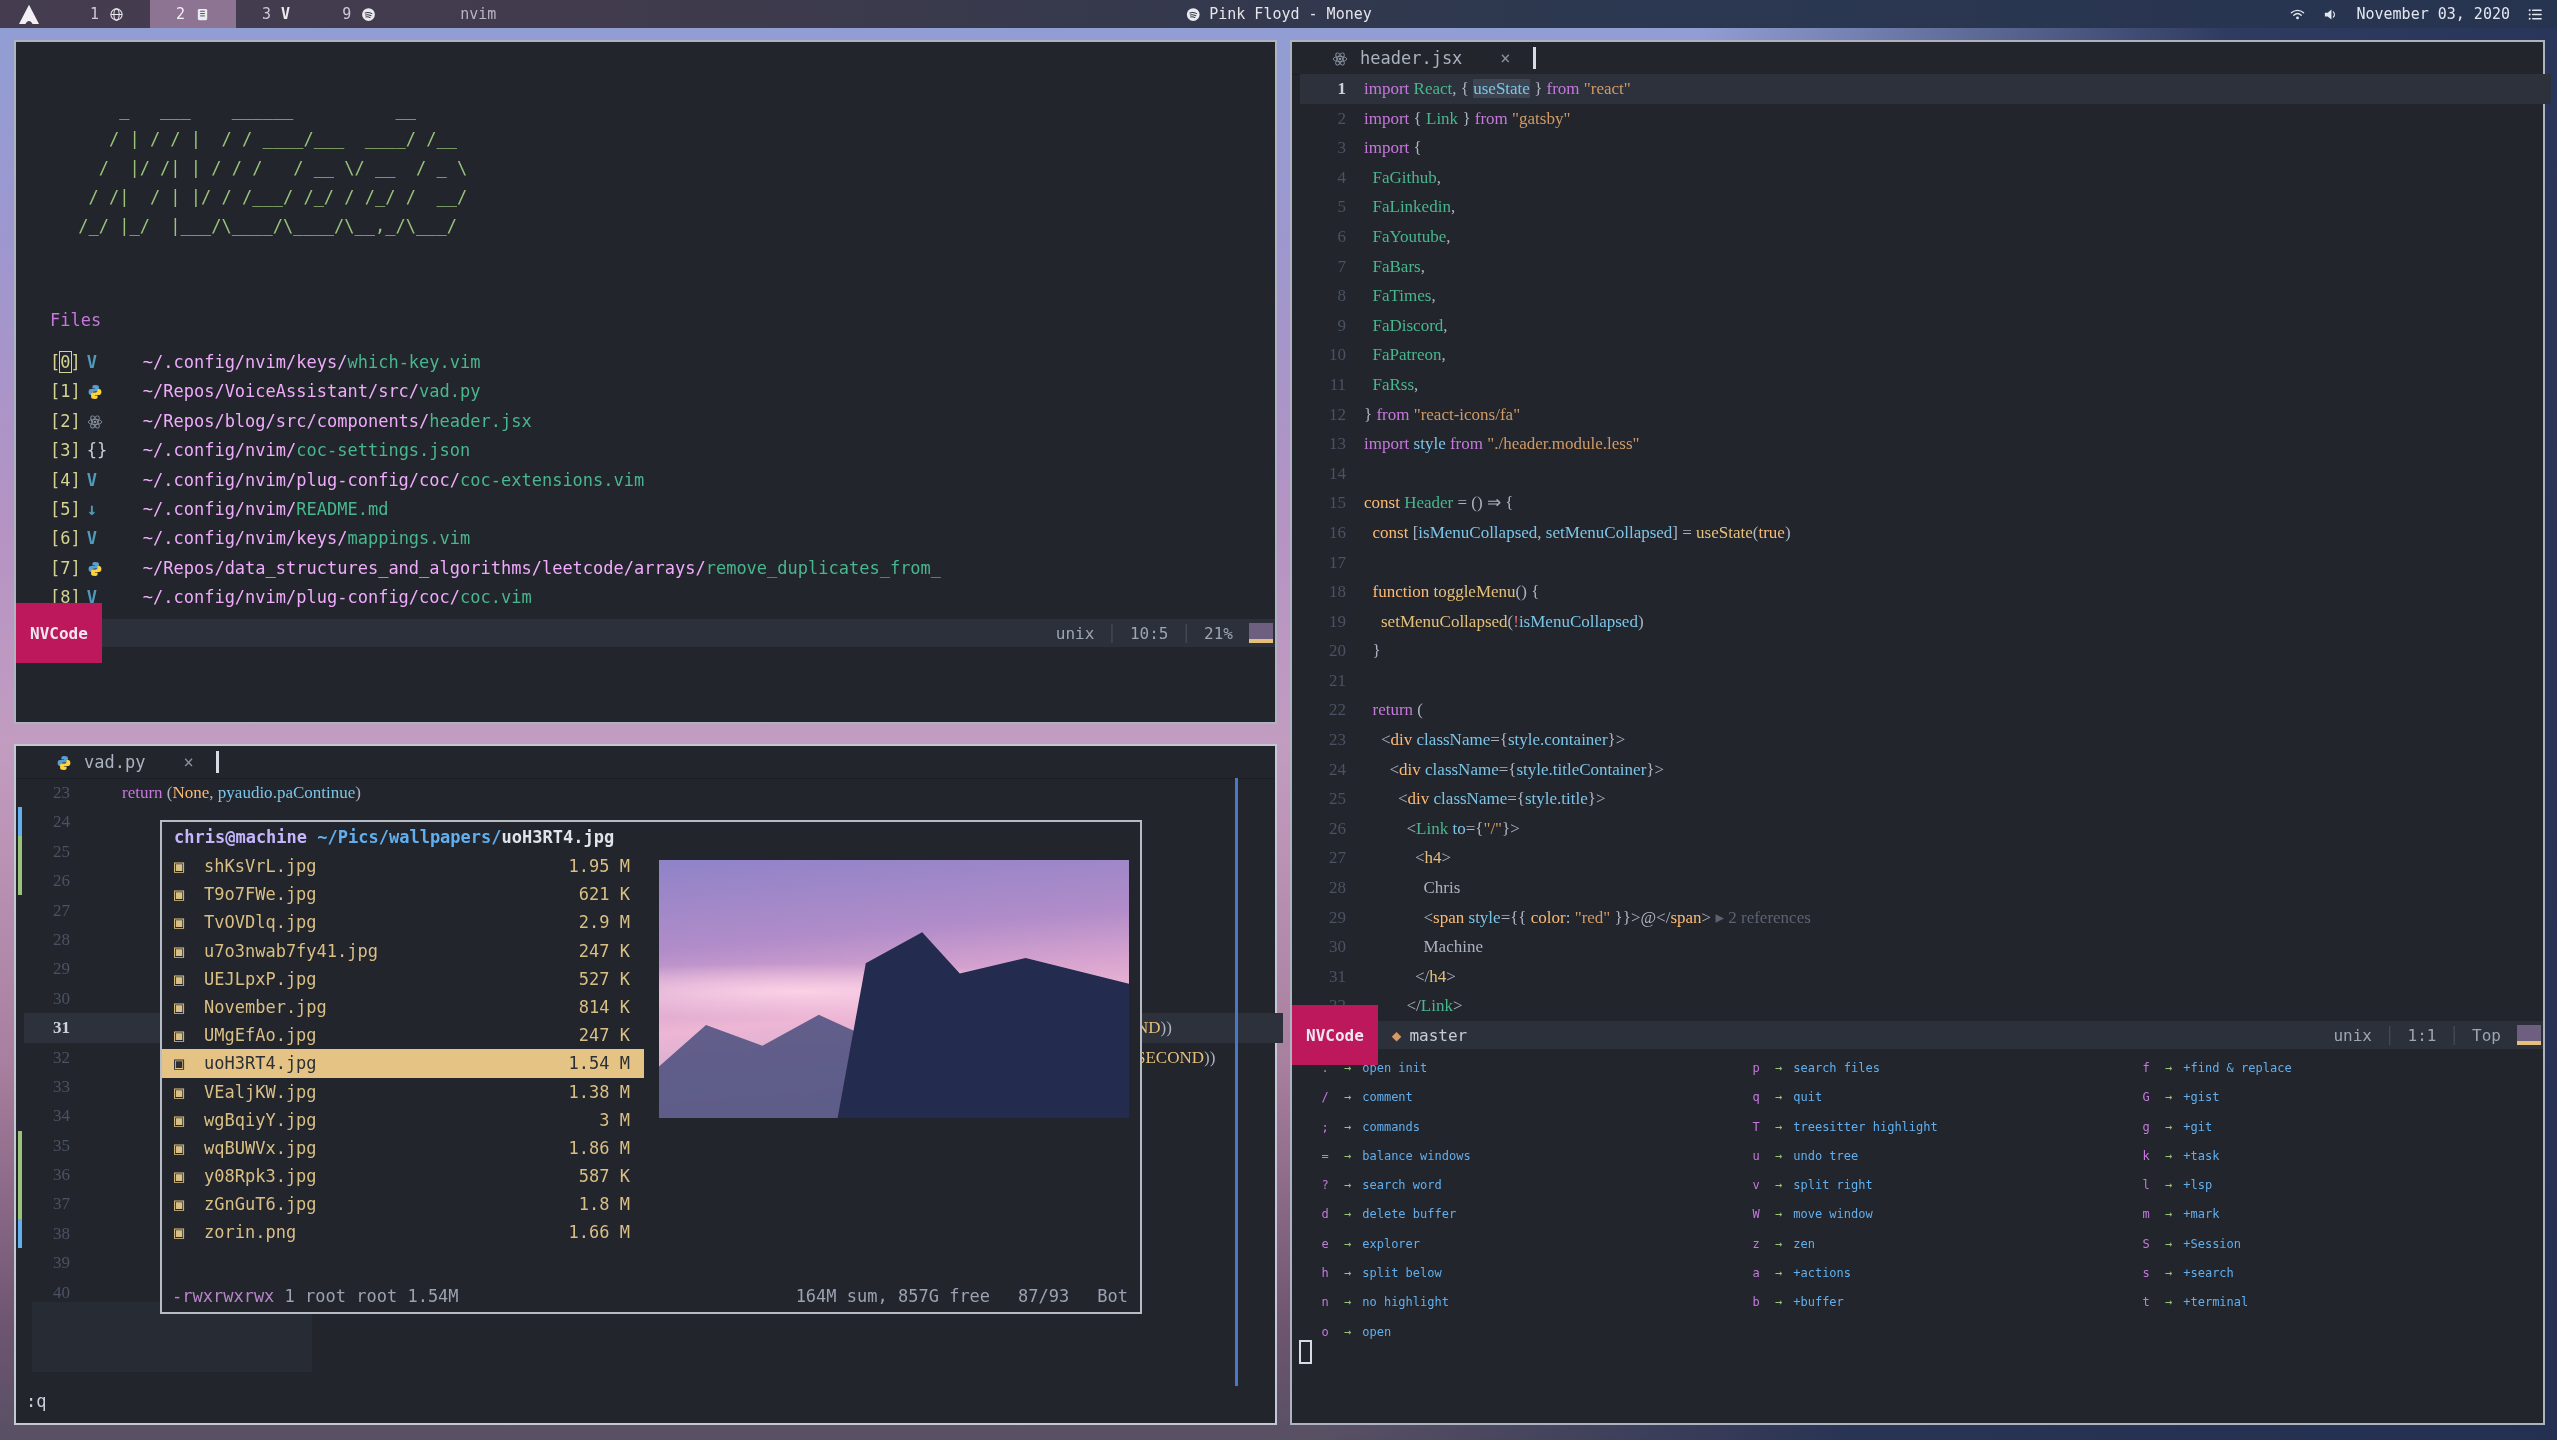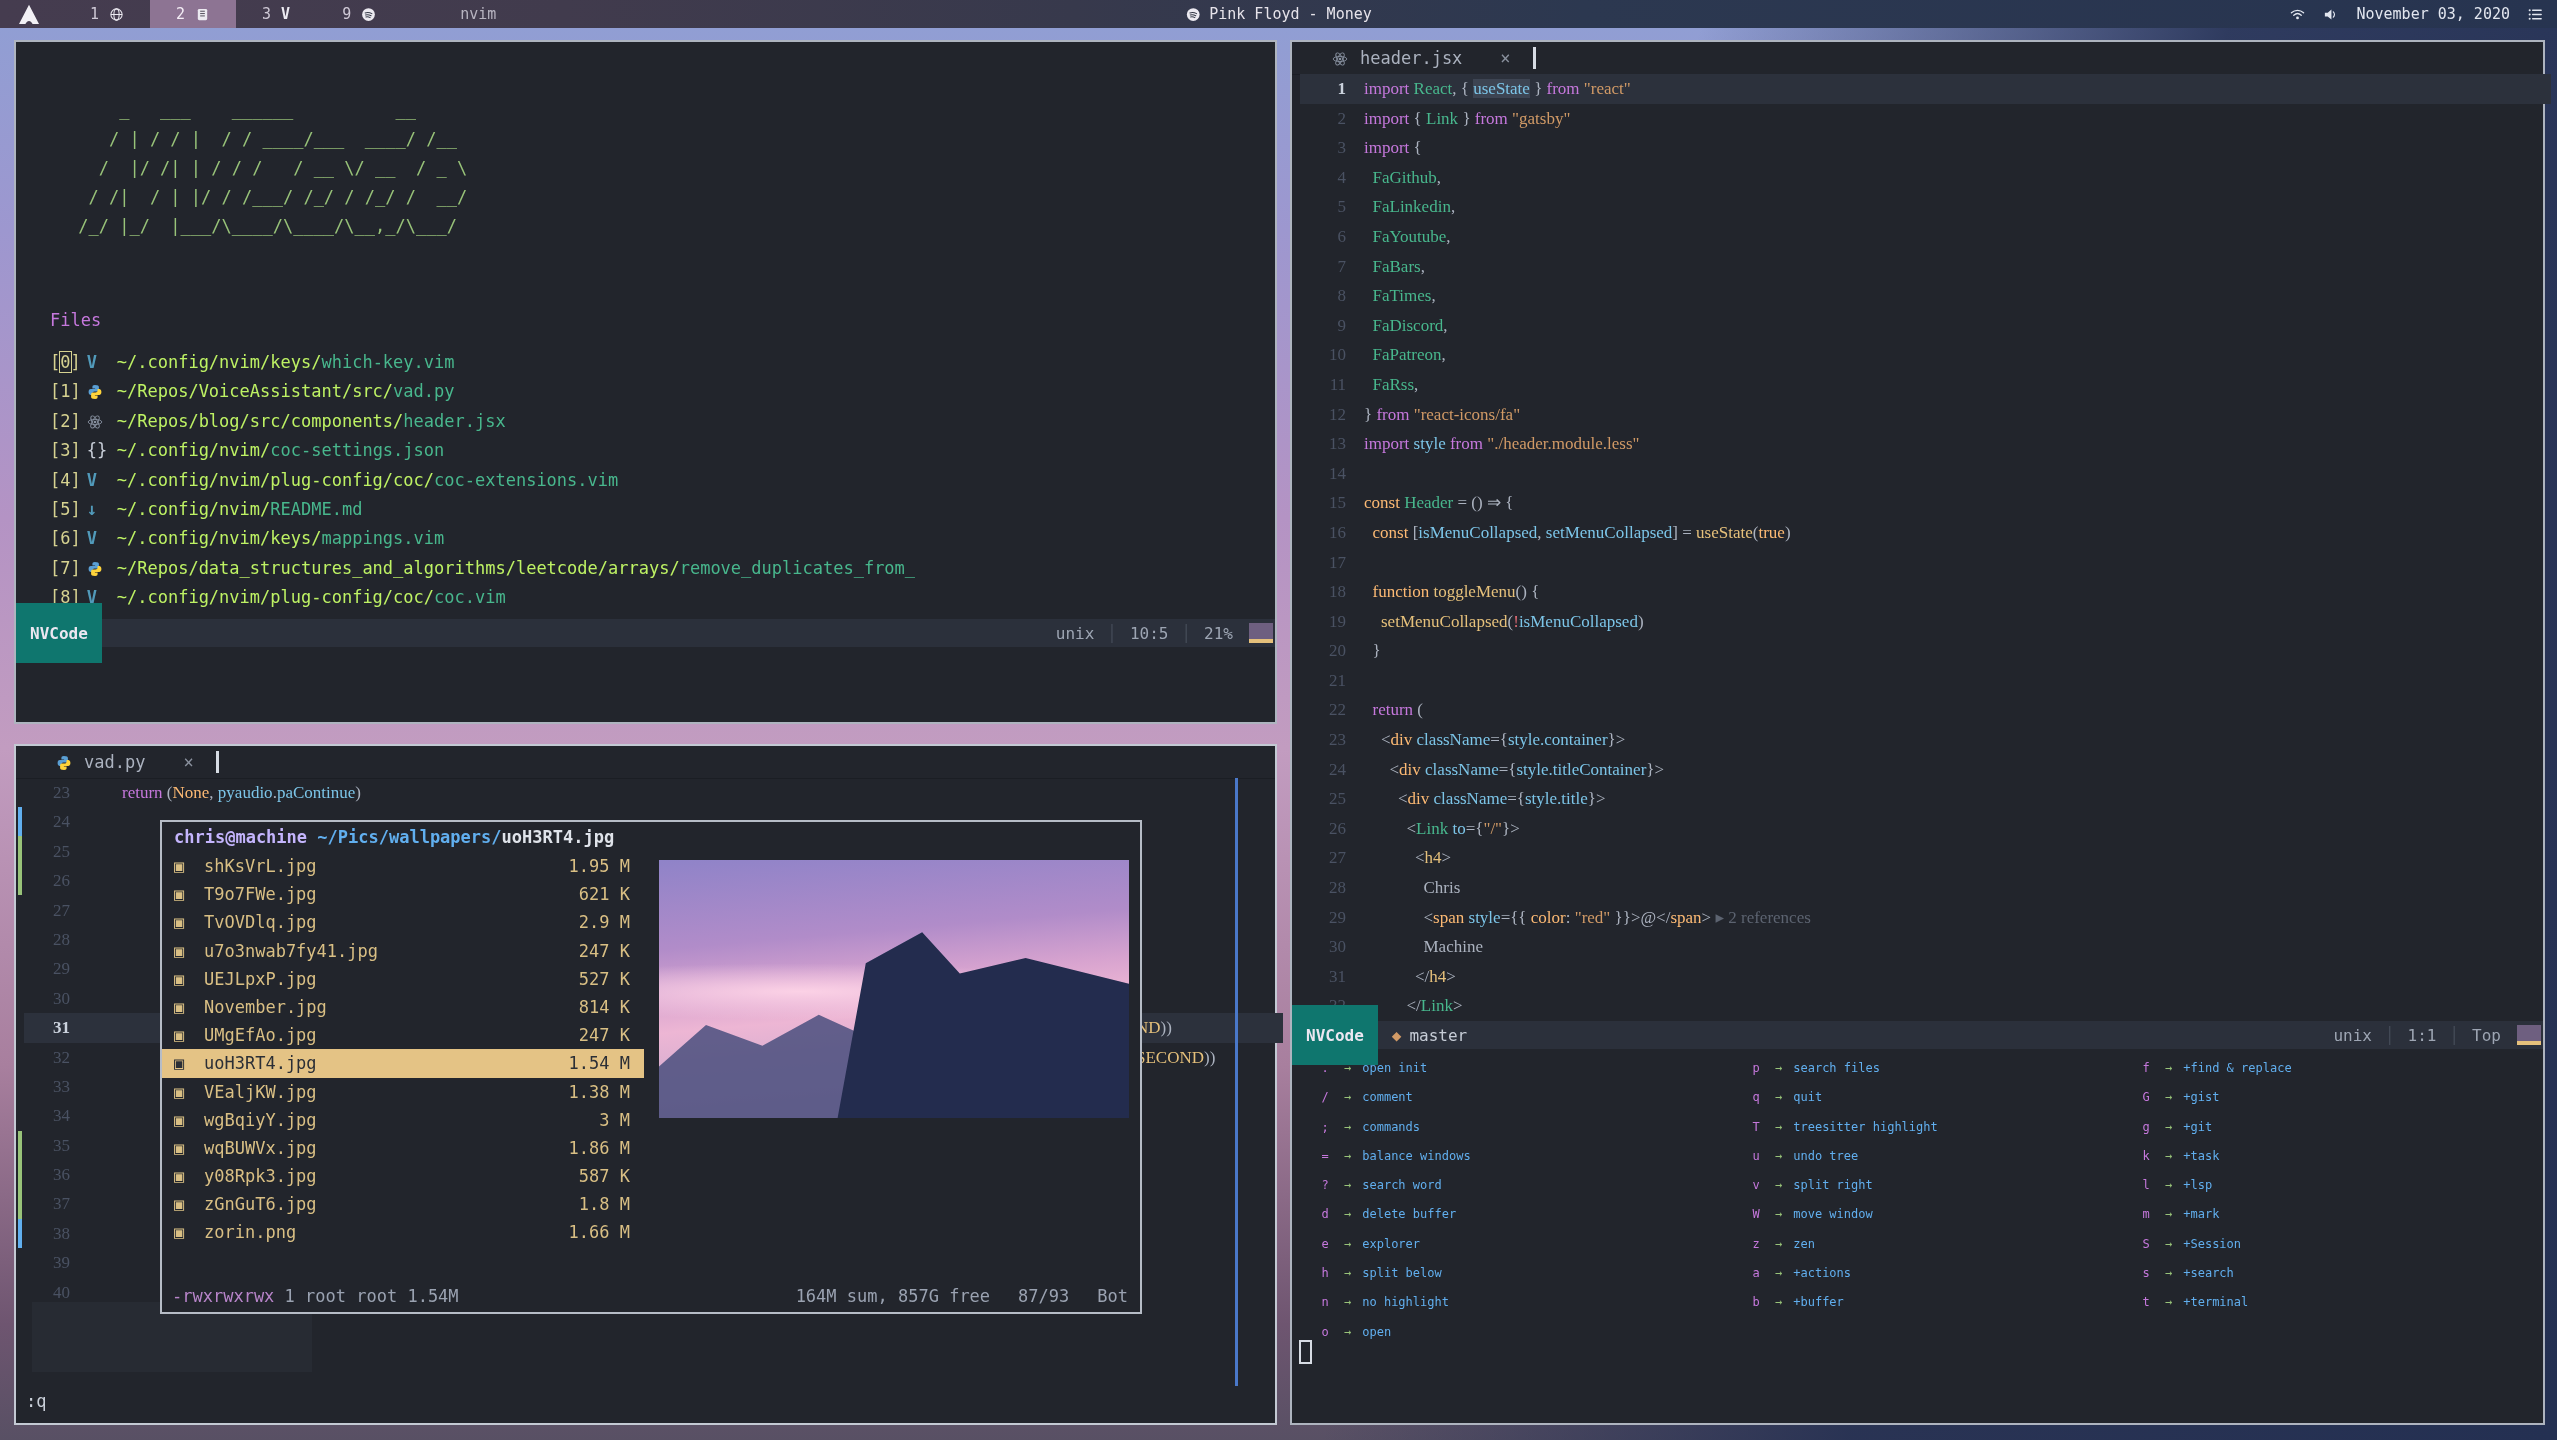--- a/index.html
+++ b/index.html
@@ -30,31 +30,31 @@
   .win-bl{left:14px;top:744px;width:1263px;height:681px;border-color:#c3c9d3;}
   .win-r{left:1290px;top:40px;width:1255px;height:1385px;}
   
   .art{position:absolute;left:52px;top:54px;color:#98c379;font-size:17px;line-height:29px;white-space:pre;}
   .sf-section{position:absolute;left:34px;top:268px;color:#c678dd;font-size:17px;}
   .sf-list{position:absolute;left:34px;top:306px;font-size:17px;}
   .sf-row{height:29.4px;line-height:29.4px;white-space:pre;}
   .sf-idx{color:#d6d291;}
   .sf-num.cur{outline:1.5px solid #d6d291;}
   .sf-ic{display:inline-block;width:30px;text-align:left;padding-left:6px;}
-  .sf-dir{color:#bef264;}
+  .sf-dir{color:#f0abfc;margin-left:26px;}
   .sf-file{color:#48b78d;}
   .ic{font-weight:bold;}
   .ic-vim{color:#519aba;}
   .ic-json{color:#c8ced8;font-weight:normal;}
   .ic-md{color:#519aba;}
   .ic-img{color:#d9bf84;font-weight:normal;}
   .ic-v{color:#eceaf1;}
   
   .statusline{position:absolute;left:0;width:100%;height:28px;background:#2b303b;display:flex;align-items:center;font-size:16px;color:#9da5b3;}
-  .st-badge{background:#0f766e;color:#ece7f1;font-weight:bold;padding:16px 14px;height:100%;display:flex;align-items:center;}
+  .st-badge{background:#be185d;color:#ece7f1;font-weight:bold;padding:16px 14px;height:100%;display:flex;align-items:center;}
   .st-branch{display:flex;align-items:center;gap:8px;margin-left:14px;color:#c6ccd6;}
   .ic-branch{color:#d19a66;font-weight:normal;}
   .st-right{margin-left:auto;display:flex;align-items:center;}
   .st-sep{color:#454c59;margin:0 13px;}
   .st-box{width:24px;height:20px;background:#6e5f80;border-bottom:4px solid #e5c07b;box-sizing:border-box;margin-left:16px;margin-right:2px;}
   
   .tabbar{position:absolute;left:0;top:0;width:100%;height:32px;background:#22252c;display:flex;align-items:center;font-size:17px;color:#abb2bf;border-bottom:1px solid #1b1e24;}
   .tab{display:flex;align-items:center;gap:12px;padding-left:40px;}
   .tab-close{color:#8a919e;margin-left:26px;}
   .tab-cursor{display:inline-block;width:3px;height:22px;background:#d7dce4;margin-left:10px;}

